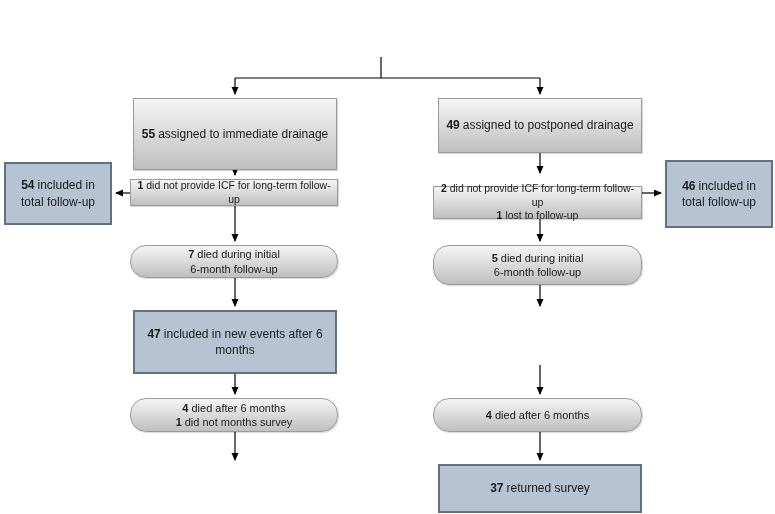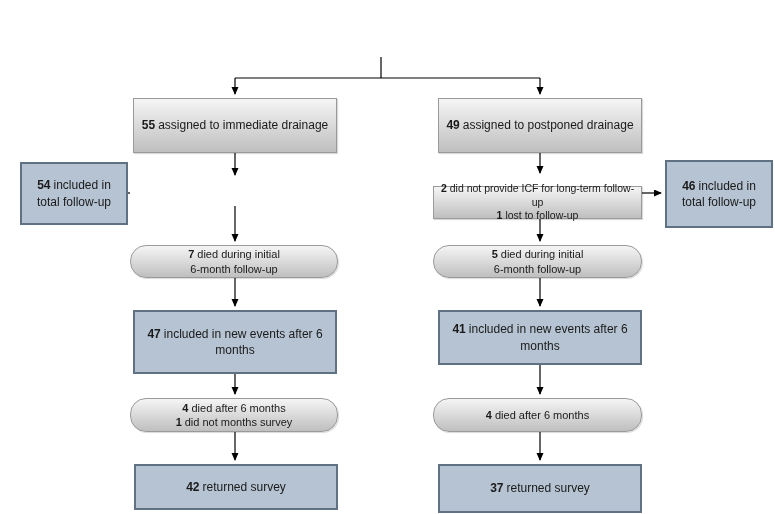--- a/index.html
+++ b/index.html
@@ -32,28 +32,28 @@
   }
   .fs12 { font-size:12px; }
   .fs11 { font-size:11px; line-height:1.3;border-radius:16px; }
   .fs10 { font-size:10.5px; line-height:1.3; }
   .num { font-weight:bold; margin-right:3px; }
   .num:empty { display:none; margin:0; }
   .line { display:block; }
 
   
   .pos-top        { left:225px; top:4px;   width:312px; height:53px; }
-  .pos-l-assigned { left:133px; top:98px;  width:204px; height:55px;justify-content:center; }
+  .pos-l-assigned { left:133px; top:98px;  width:204px; height:72px;justify-content:center; }
   .pos-r-assigned { left:438px; top:98px;  width:204px; height:55px; }
-  .pos-l-total    { left:4px;   top:162px; width:108px; height:63px;margin-left:16px; }
+  .pos-l-total    { left:4px;   top:162px; width:108px; height:63px; }
   .pos-r-total    { left:665px; top:160px; width:108px; height:68px; }
   .pos-l-icf      { left:130px; top:179px; width:208px; height:27px; }
   .pos-r-icf      { left:433px; top:186px; width:209px; height:33px; }
   .pos-l-died6    { left:130px; top:245px; width:208px; height:33px; }
-  .pos-r-died6    { left:433px; top:245px; width:209px; height:33px; }
+  .pos-r-died6    { left:433px; top:245px; width:209px; height:40px; }
   .pos-l-events   { left:133px; top:310px; width:204px; height:64px; }
   .pos-r-events   { left:438px; top:310px; width:204px; height:55px; }
   .pos-l-diedafter{ left:130px; top:398px; width:208px; height:34px; }
   .pos-r-diedafter{ left:433px; top:398px; width:209px; height:34px; }
   .pos-l-survey   { left:134px; top:464px; width:204px; height:46px; }
   .pos-r-survey   { left:438px; top:464px; width:204px; height:49px; }
 
   svg.connectors {
     position:absolute; left:0; top:0;
     width:775px; height:514px;
@@ -96,60 +96,57 @@
 
 
   <div class="box gray fs12 pos-l-assigned">
     <div class="line"><span class="num">55</span><span>assigned to immediate drainage</span></div>
   </div>
 
   <div class="box blue pos-l-total">
     <div class="line"><span class="num">54</span><span>included in total follow-up</span></div>
   </div>
 
+  <div class="box gray fs10 pos-l-icf">
+    <div class="line"><span class="num">1</span><span>did not provide ICF for long-term follow-up</span></div>
+  </div>
 
   <div class="box gray fs11 pos-l-died6">
     <div class="line"><span class="num">7</span><span>died during initial</span></div>
     <div class="line"><span>6-month follow-up</span></div>
   </div>
 
   <div class="box blue pos-l-events">
     <div class="line"><span class="num">47</span><span>included in new events after 6 months</span></div>
   </div>
 
   <div class="box gray fs11 pos-l-diedafter">
     <div class="line"><span class="num">4</span><span>died after 6 months</span></div>
     <div class="line"><span class="num">1</span><span>did not months survey</span></div>
   </div>
 
-  <div class="box blue pos-l-survey">
-    <div class="line"><span class="num">42</span><span>returned survey</span></div>
-  </div>
 
   <div class="box gray fs12 pos-r-assigned">
     <div class="line"><span class="num">49</span><span>assigned to postponed drainage</span></div>
   </div>
 
   <div class="box blue pos-r-total">
     <div class="line"><span class="num">46</span><span>included in total follow-up</span></div>
   </div>
 
   <div class="box gray fs10 pos-r-icf">
     <div class="line"><span class="num">2</span><span>did not provide ICF for long-term follow-up</span></div>
     <div class="line"><span class="num">1</span><span>lost to follow-up</span></div>
   </div>
 
   <div class="box gray fs11 pos-r-died6">
     <div class="line"><span class="num">5</span><span>died during initial</span></div>
     <div class="line"><span>6-month follow-up</span></div>
   </div>
 
-  <div class="box blue pos-r-events">
-    <div class="line"><span class="num">41</span><span>included in new events after 6 months</span></div>
-  </div>
 
   <div class="box gray fs11 pos-r-diedafter">
     <div class="line"><span class="num">4</span><span>died after 6 months</span></div>
   </div>
 
   <div class="box blue pos-r-survey">
     <div class="line"><span class="num">37</span><span>returned survey</span></div>
   </div>
 
 </div>

